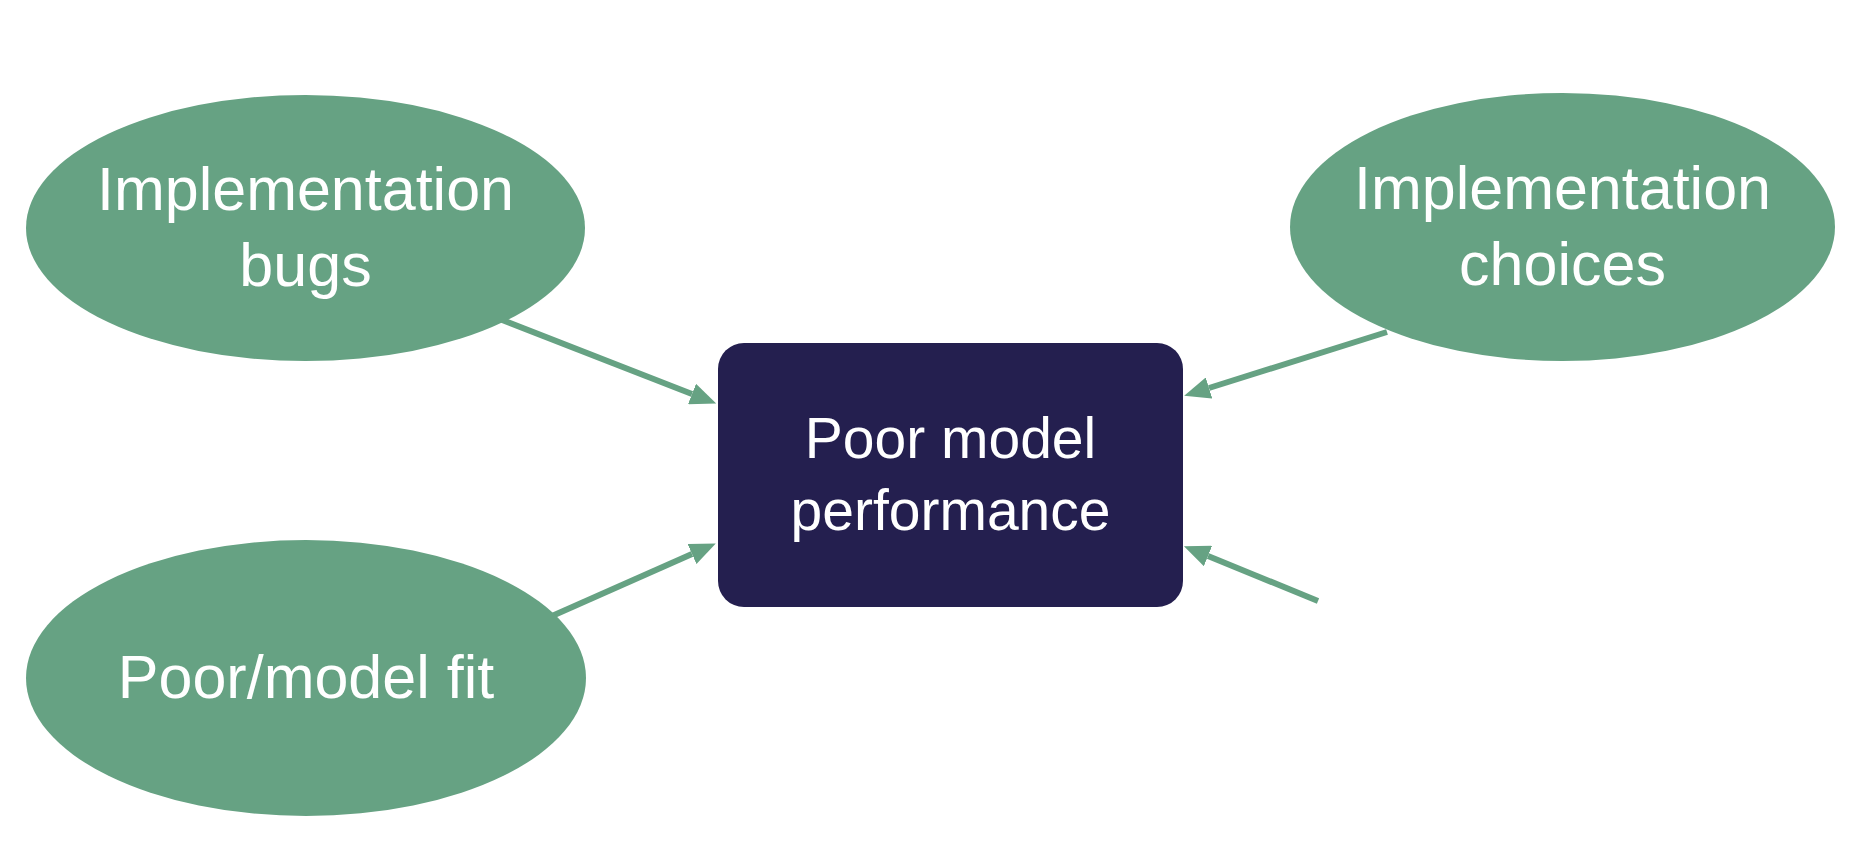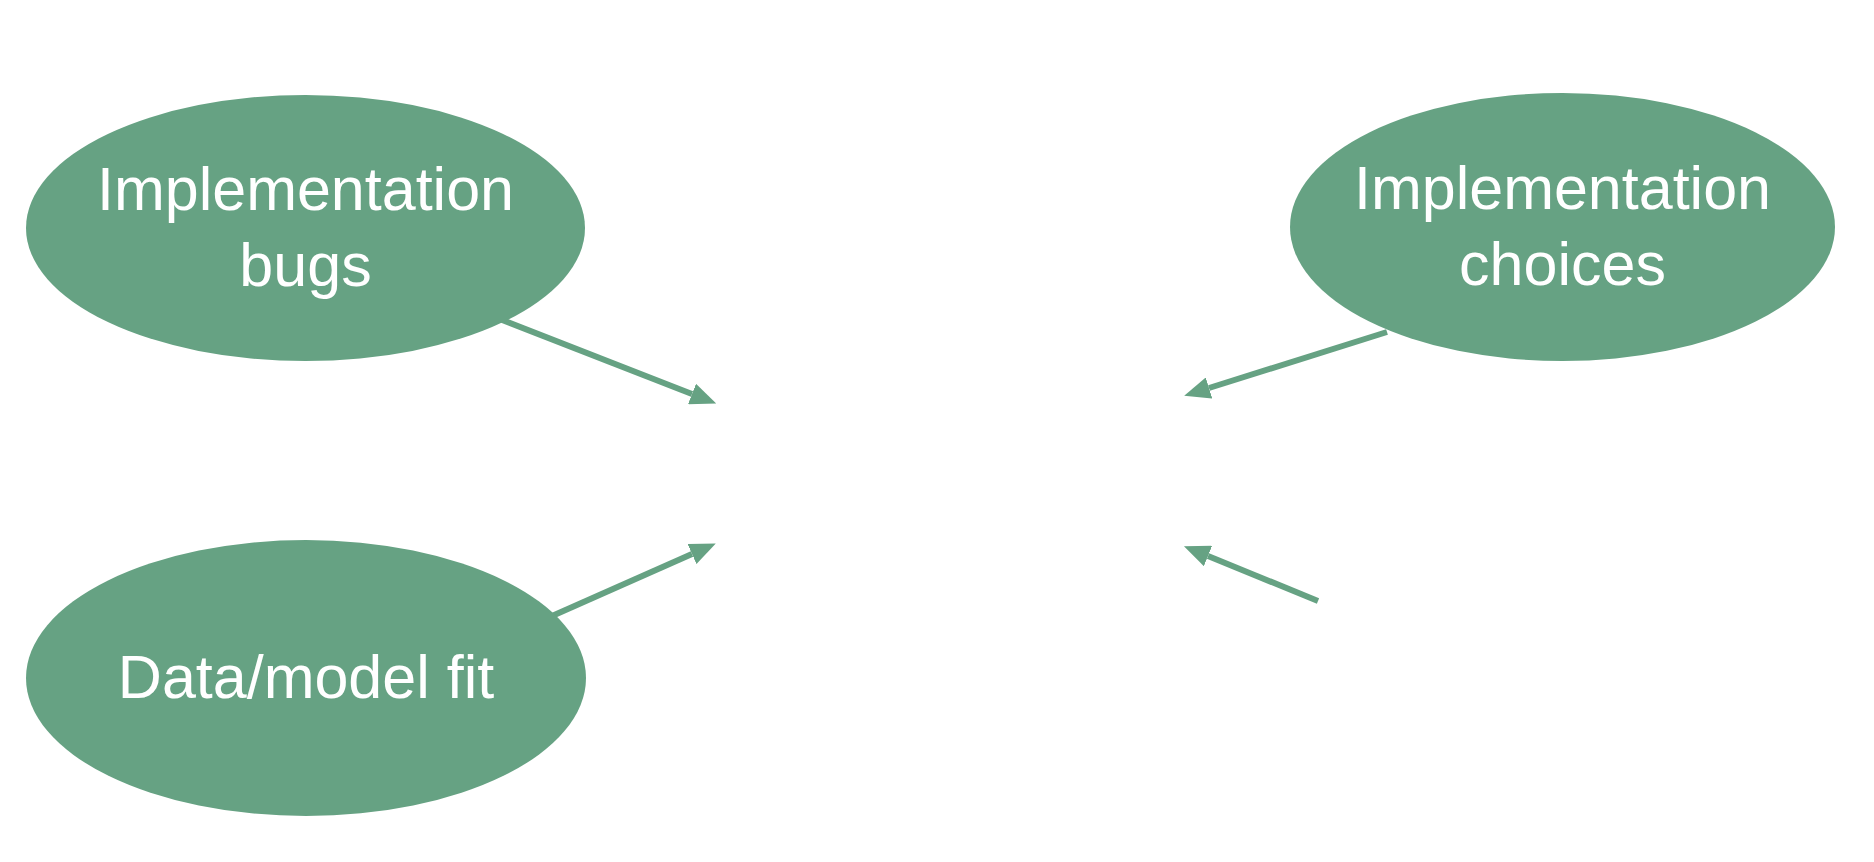--- a/index.html
+++ b/index.html
@@ -80,18 +80,22 @@
     <span class="node-label">Implementation
 bugs</span>
   </div>
 
   <div class="node ellipse tr">
     <span class="node-label">Implementation
 choices</span>
   </div>
 
   <div class="node ellipse bl">
-    <span class="node-label">Data/model fit</span>
+    <span class="node-label">Poor/model fit</span>
   </div>
 
 
+  <div class="node center-box">
+    <span class="node-label">Poor model
+performance</span>
+  </div>
 
 </div>
 
 </body></html>

